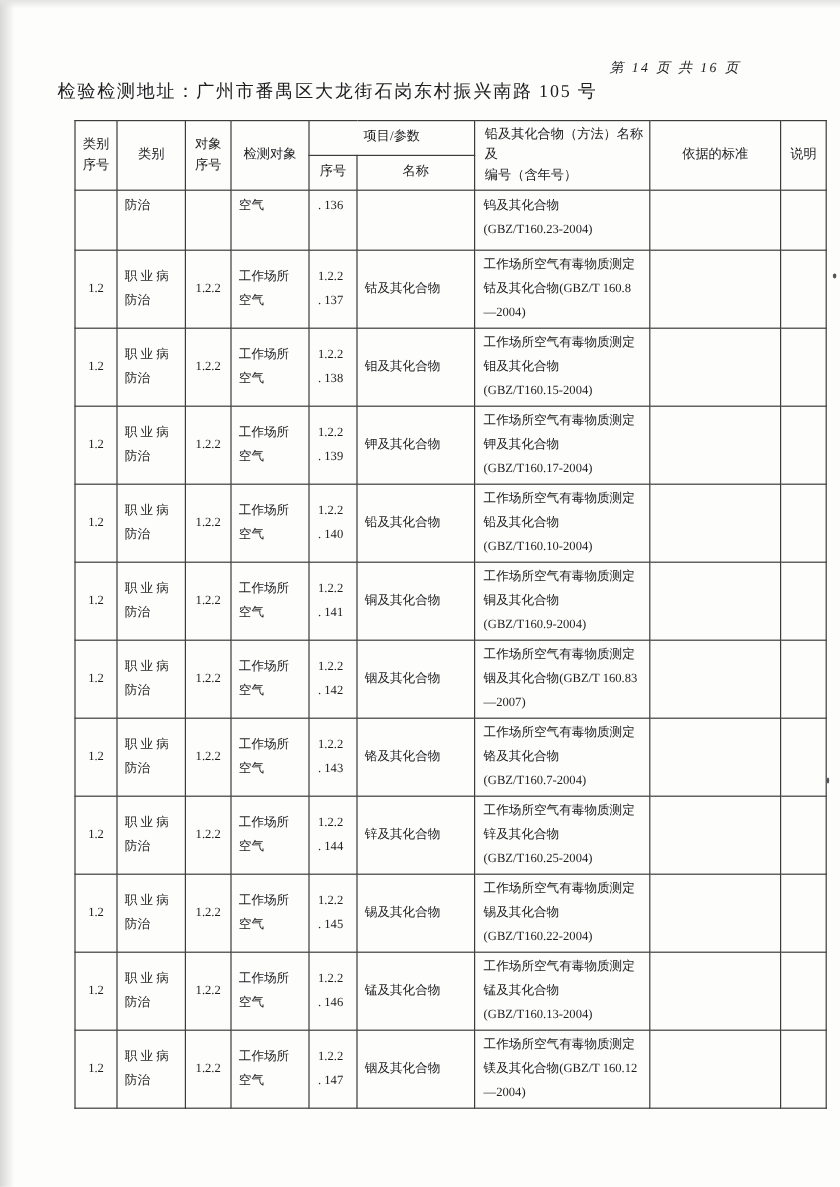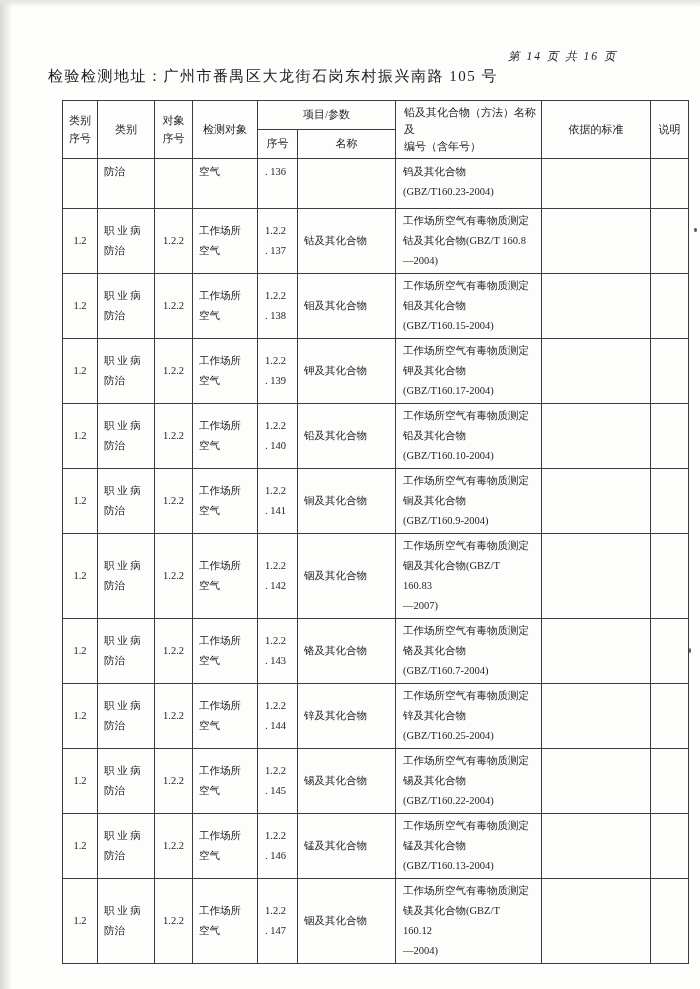--- a/index.html
+++ b/index.html
@@ -82,21 +82,21 @@
     vertical-align: top;
     padding-top: 3px;
     height: 44px;
   }
   .main-table td.col-category_no,
   .main-table td.col-object_no {
     text-align: center;
     padding: 2px 1px;
   }
   .main-table td.col-seq { padding-left: 7px; }
-  .main-table td.col-standard { padding-left: 7px; padding-right: 12px; }
+  .main-table td.col-standard { padding-left: 7px; padding-right: 2px; }
   .speck {
     position: absolute;
     background: #55555a;
     border-radius: 50%;
   }
   .speck1 { width: 3px; height: 4px; left: 694px; top: 228px; }
   .speck2 { width: 2px; height: 5px; left: 689px; top: 648px; }
 </style>
 </head>
 <body>

